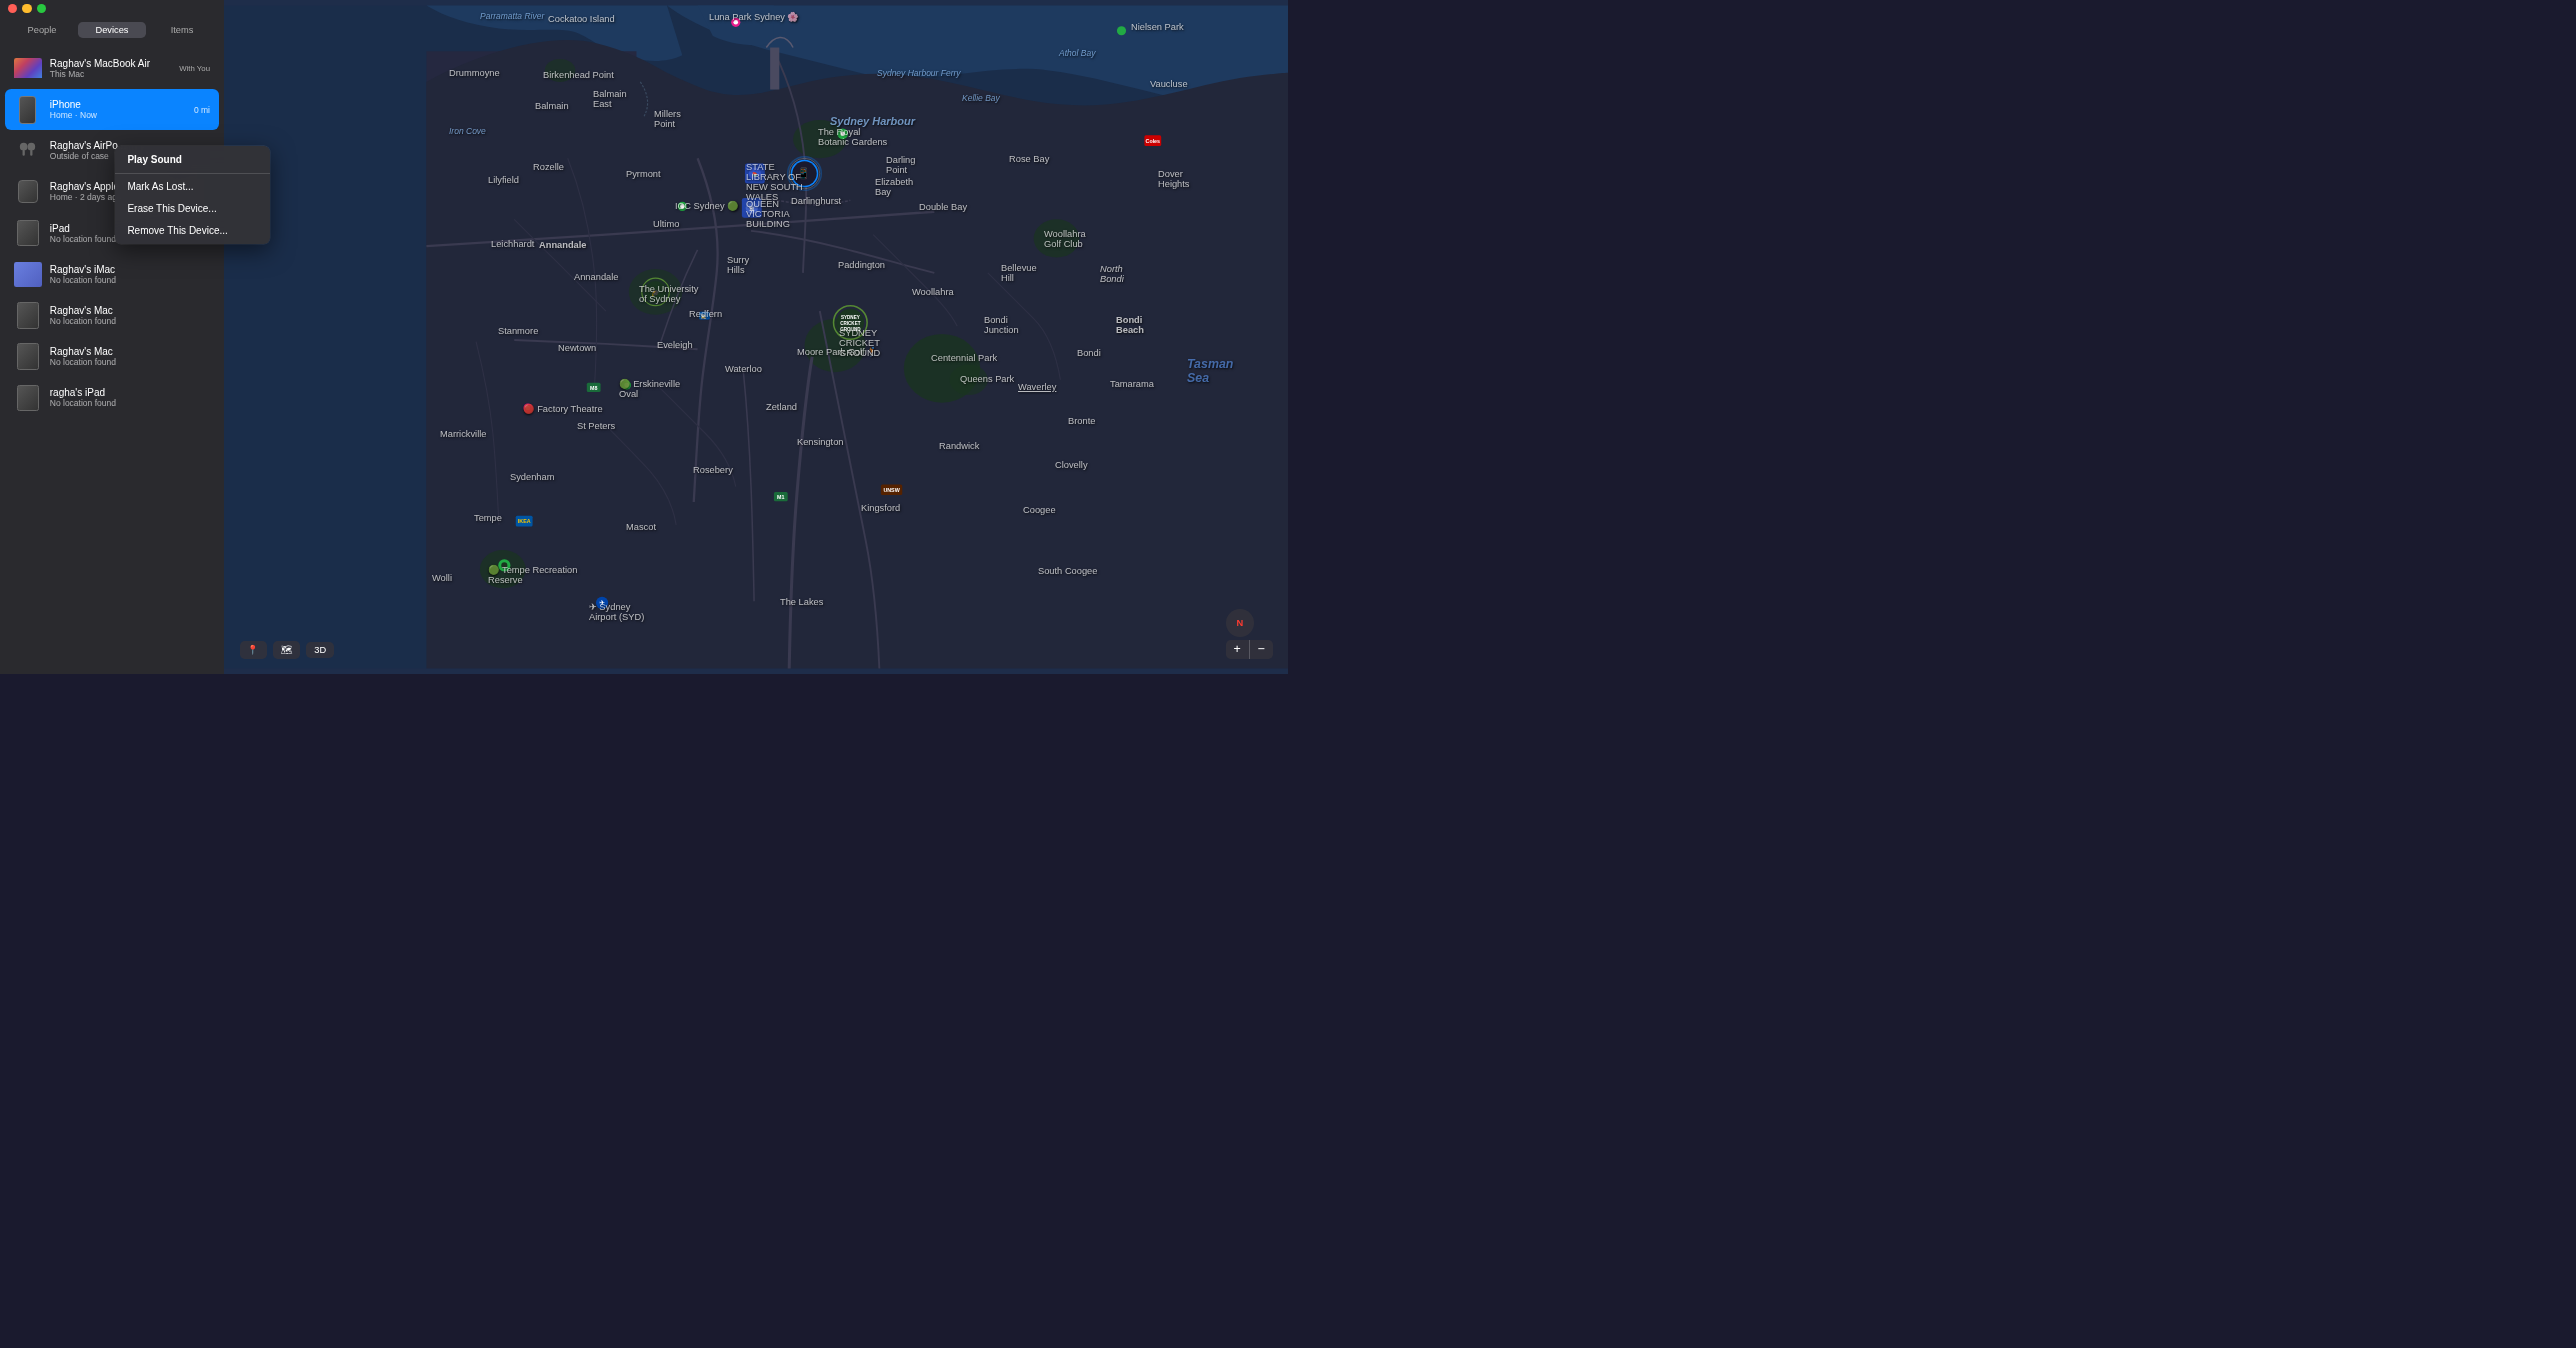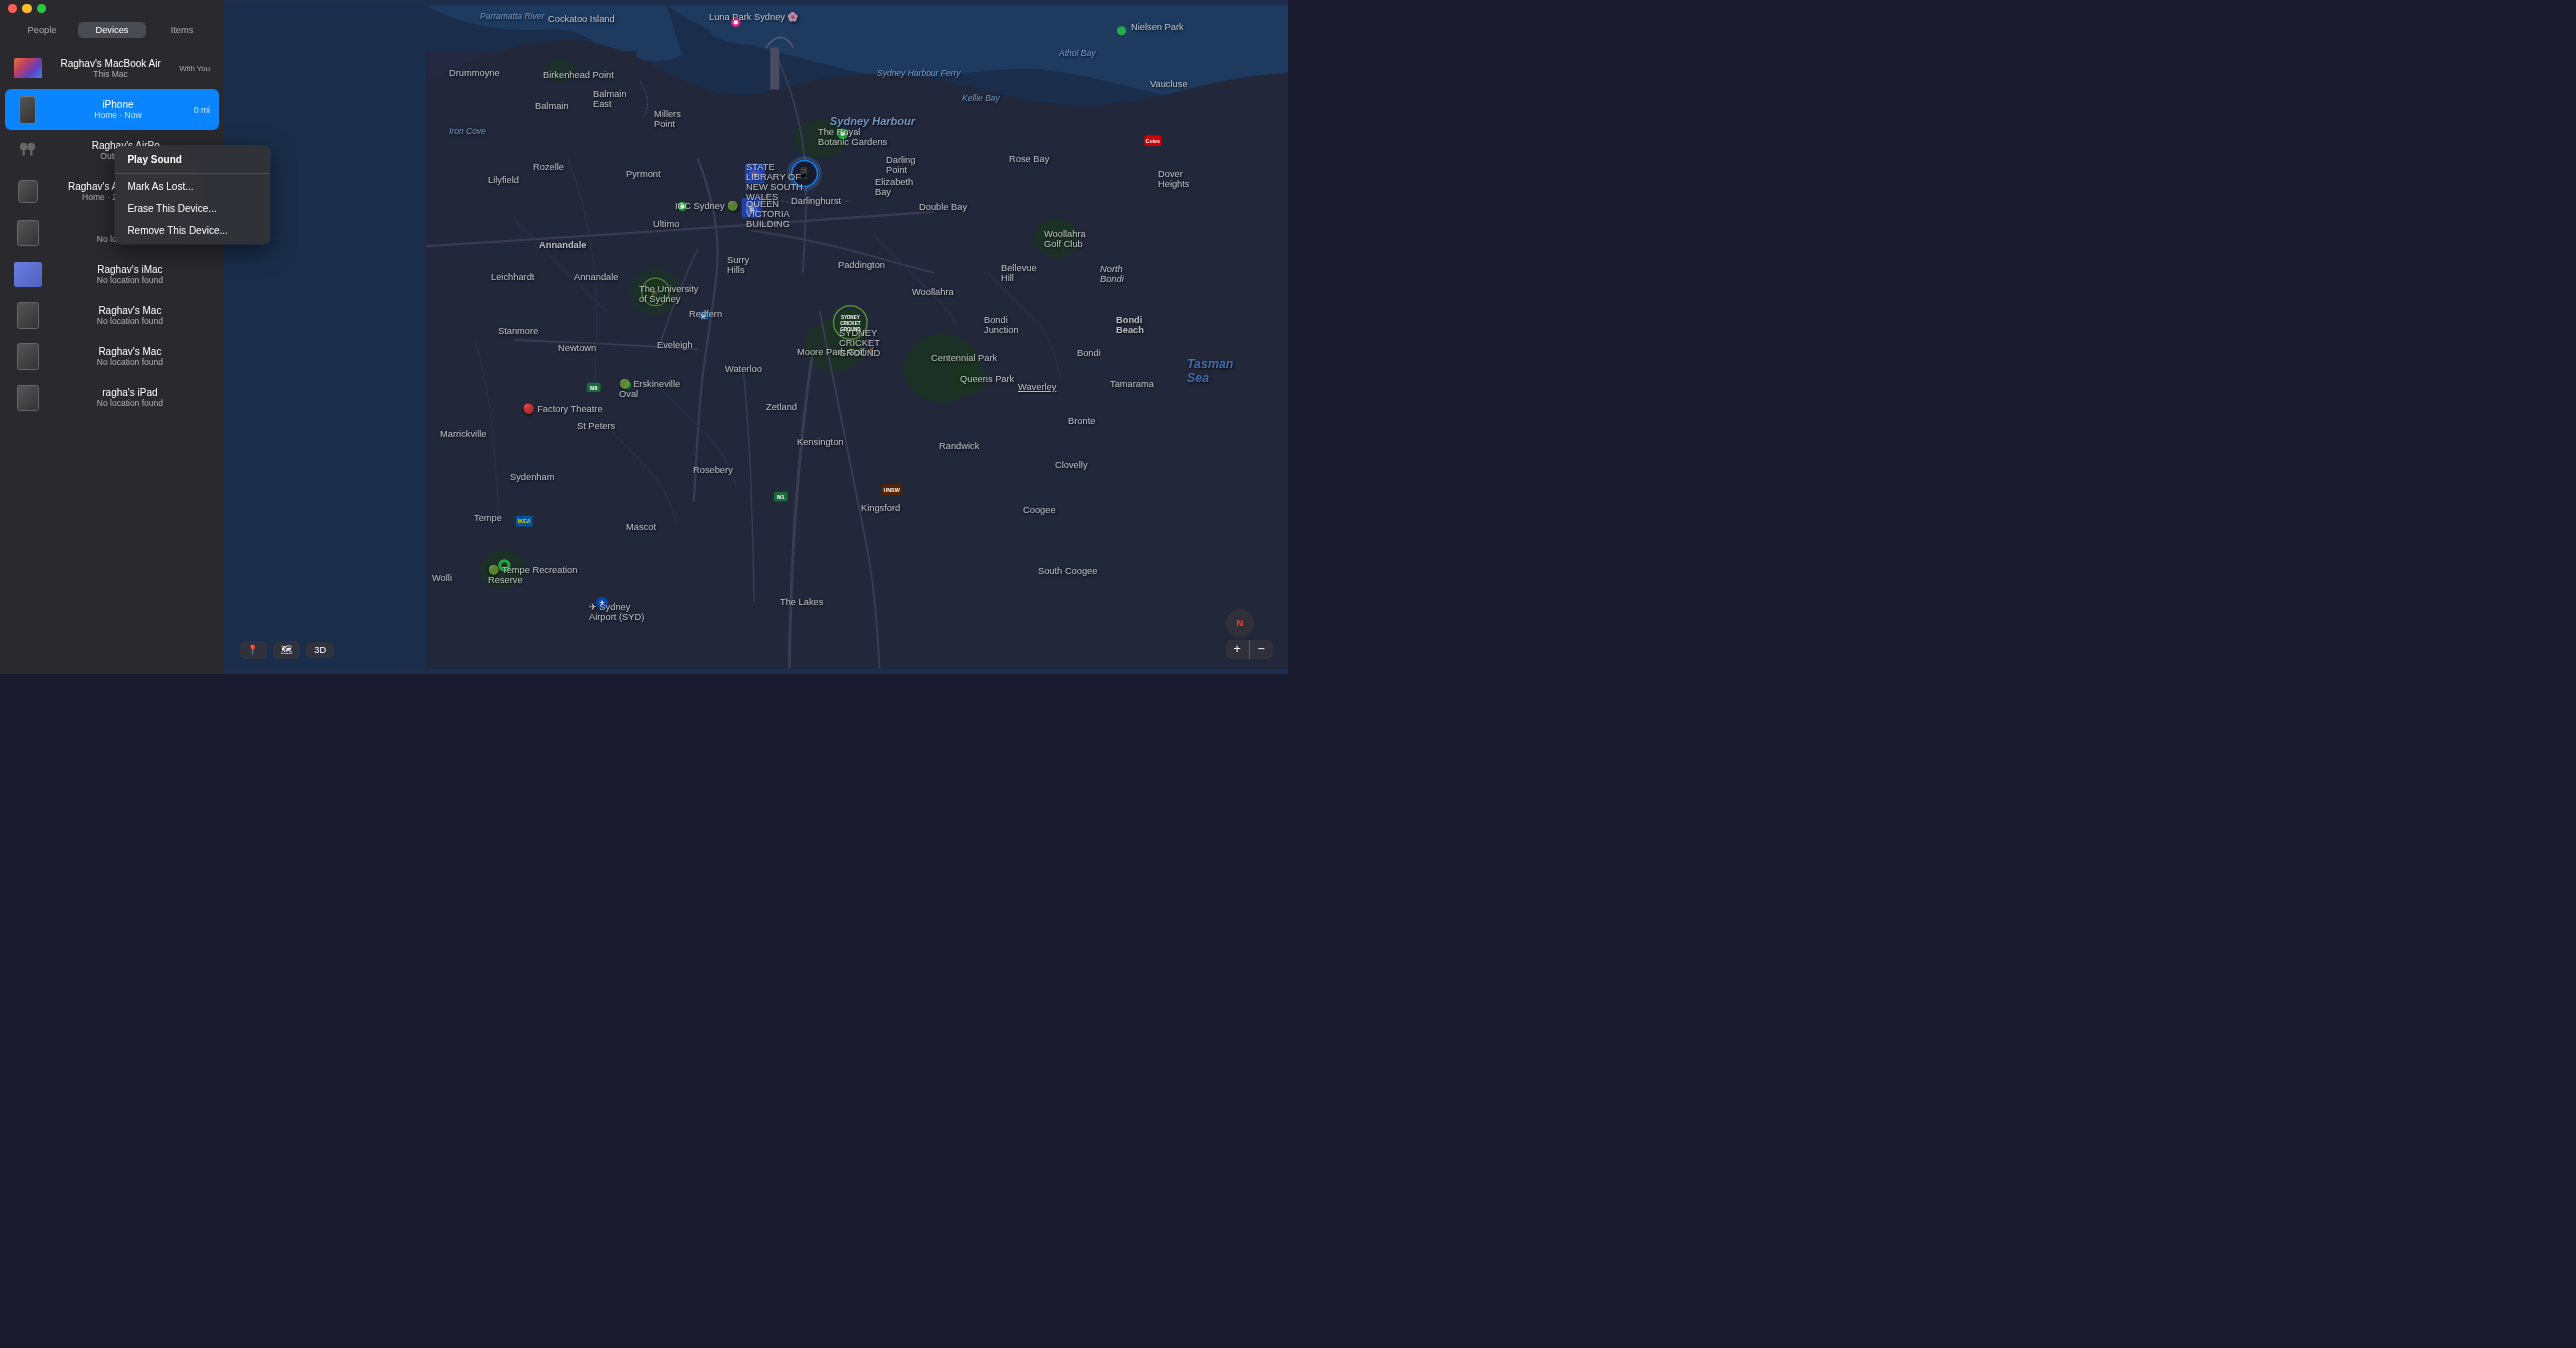--- a/index.html
+++ b/index.html
@@ -97,21 +97,20 @@
       height: 28px;
       display: flex;
       align-items: center;
       justify-content: center;
       flex-shrink: 0;
     }
 
     .device-info {
       flex: 1;
       min-width: 0;
-      text-align: center;
     }
     .device-name {
       font-size: 10px;
       font-weight: 500;
       color: #fff;
       white-space: nowrap;
       overflow: hidden;
       text-overflow: ellipsis;
     }
     .device-status {
@@ -581,21 +580,21 @@
       <span class="map-label suburb" style="left:311px; top:101px;">Balmain</span>
       <span class="map-label suburb" style="left:369px; top:89px;">Balmain<br>East</span>
       <span class="map-label suburb" style="left:430px; top:109px;">Millers<br>Point</span>
       <span class="map-label suburb" style="left:324px; top:14px;">Cockatoo Island</span>
       <span class="map-label suburb" style="left:485px; top:11px;">Luna Park Sydney 🌸</span>
       <span class="map-label suburb" style="left:264px; top:175px;">Lilyfield</span>
       <span class="map-label suburb" style="left:309px; top:162px;">Rozelle</span>
       <span class="map-label suburb" style="left:402px; top:169px;">Pyrmont</span>
       <span class="map-label suburb" style="left:315px; top:240px;font-weight:bold;">Annandale</span>
       <span class="map-label suburb" style="left:429px; top:219px;">Ultimo</span>
-      <span class="map-label suburb" style="left:249px; top:272px;padding-left:18px;">Leichhardt</span>
+      <span class="map-label suburb" style="left:249px; top:239px;padding-left:18px;">Leichhardt</span>
       <span class="map-label suburb" style="left:350px; top:272px;">Annandale</span>
       <span class="map-label suburb" style="left:567px; top:196px;">Darlinghurst</span>
       <span class="map-label suburb" style="left:503px; top:255px;">Surry<br>Hills</span>
       <span class="map-label suburb" style="left:465px; top:309px;">Redfern</span>
       <span class="map-label suburb" style="left:614px; top:260px;">Paddington</span>
       <span class="map-label suburb" style="left:334px; top:343px;">Newtown</span>
       <span class="map-label suburb" style="left:274px; top:326px;">Stanmore</span>
       <span class="map-label suburb" style="left:433px; top:340px;">Eveleigh</span>
       <span class="map-label suburb" style="left:501px; top:364px;">Waterloo</span>
       <span class="map-label suburb" style="left:542px; top:402px;">Zetland</span>

